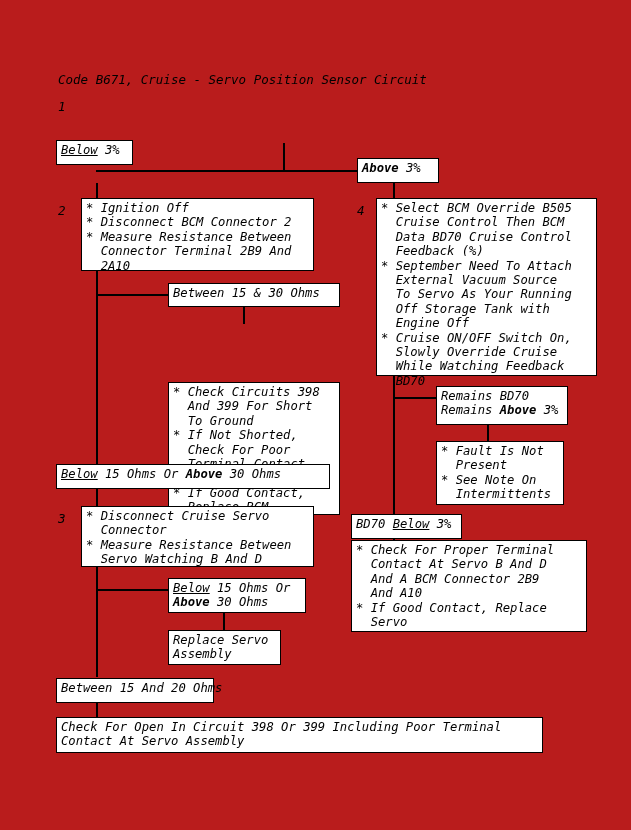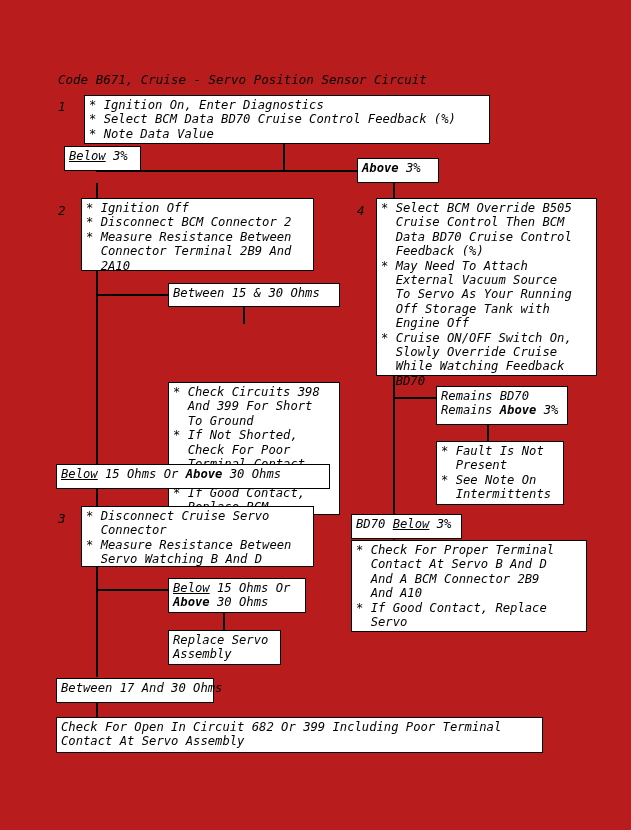--- a/index.html
+++ b/index.html
@@ -87,27 +87,22 @@
   <div class="line vline" style="left:96px; top:703px; height:15px;"></div>
 
   <div class="line vline" style="left:393px; top:376px; height:140px;"></div>
   <div class="line hline" style="left:393px; top:397px; width:43px;"></div>
 
   <div class="line vline" style="left:487px; top:425px; height:17px;"></div>
 
   <div class="line vline" style="left:393px; top:538px; height:15px;"></div>
 
   <div class="stepnum" style="left:58px; top:99px;">1</div>
-  <div class="box" style="left:84px; top:95px; width:406px; height:49px;">
-    <div class="txt">* Ignition On, Enter Diagnostics
-* Select BCM Data BD70 Cruise Control Feedback (%)
-* Note Data Value</div>
-  </div>
-
-  <div class="box" style="left:56px; top:146px; width:77px; height:25px;margin-left:8px;">
+
+  <div class="box" style="left:56px; top:140px; width:77px; height:25px;">
     <div class="txt"><u>Below</u> 3%</div>
   </div>
 
   <div class="box" style="left:357px; top:158px; width:82px; height:25px;">
     <div class="txt"><b>Above</b> 3%</div>
   </div>
 
   <div class="stepnum" style="left:58px; top:203px;">2</div>
   <div class="box" style="left:81px; top:198px; width:233px; height:73px;">
     <div class="txt">* Ignition Off
@@ -149,35 +144,35 @@
     <div class="txt"><u>Below</u> 15 Ohms Or
 <b>Above</b> 30 Ohms</div>
   </div>
 
   <div class="box" style="left:168px; top:630px; width:113px; height:35px;">
     <div class="txt">Replace Servo
 Assembly</div>
   </div>
 
   <div class="box" style="left:56px; top:678px; width:158px; height:25px;">
-    <div class="txt">Between 17 And 30 Ohms</div>
+    <div class="txt">Between 15 And 20 Ohms</div>
   </div>
 
   <div class="box" style="left:56px; top:717px; width:487px; height:36px;">
-    <div class="txt">Check For Open In Circuit 682 Or 399 Including Poor Terminal
+    <div class="txt">Check For Open In Circuit 398 Or 399 Including Poor Terminal
 Contact At Servo Assembly</div>
   </div>
 
   <div class="stepnum" style="left:357px; top:203px;">4</div>
   <div class="box" style="left:376px; top:198px; width:221px; height:178px;">
     <div class="txt">* Select BCM Override B505
   Cruise Control Then BCM
   Data BD70 Cruise Control
   Feedback (%)
-* May Need To Attach
+* September Need To Attach
   External Vacuum Source
   To Servo As Your Running
   Off Storage Tank with
   Engine Off
 * Cruise ON/OFF Switch On,
   Slowly Override Cruise
   While Watching Feedback
   BD70</div>
   </div>
 

